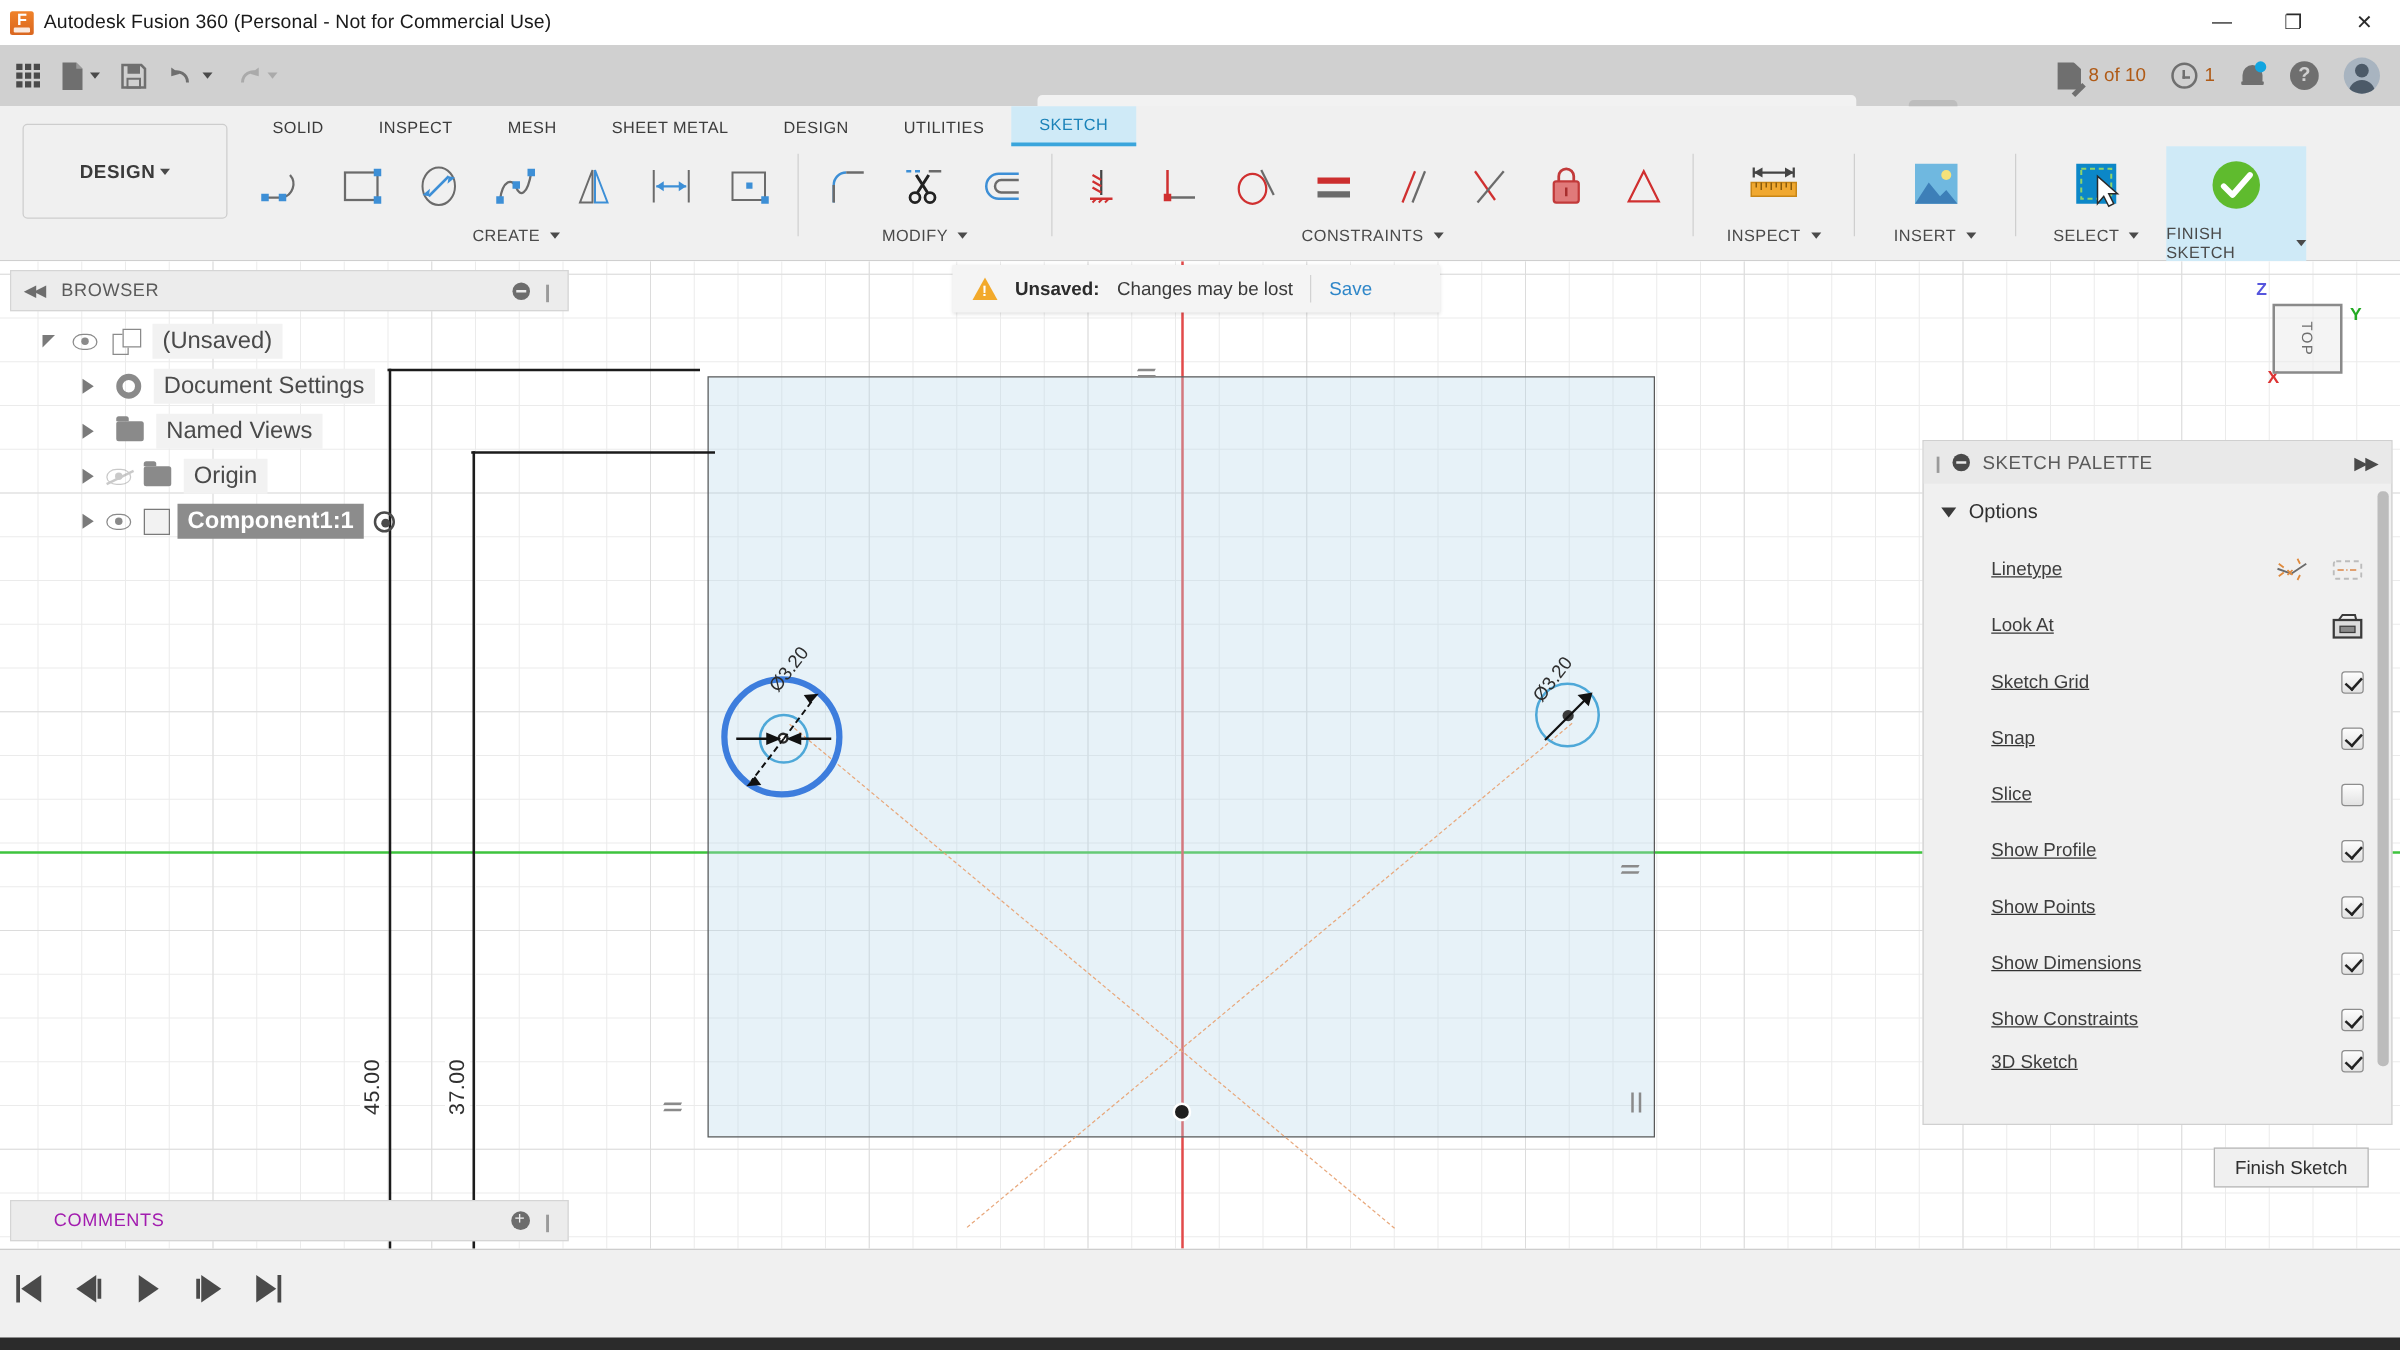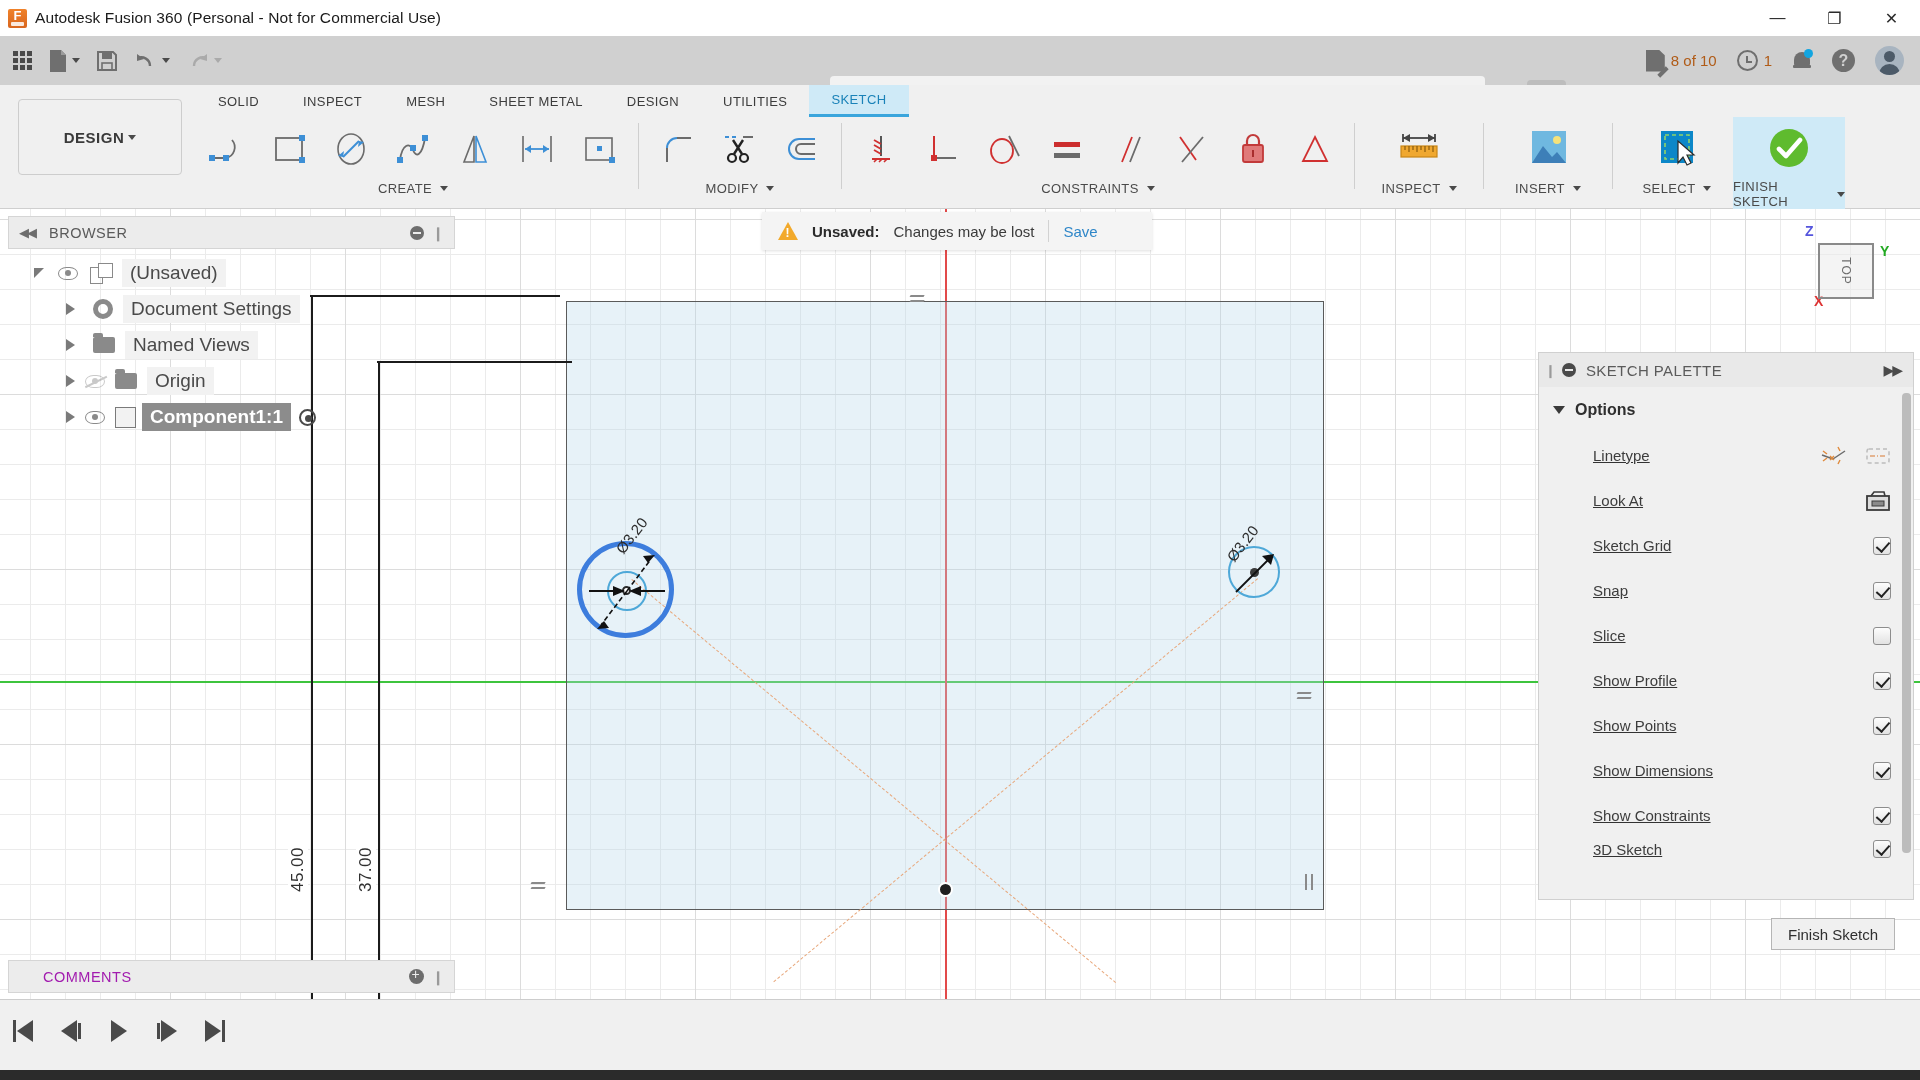--- a/index.html
+++ b/index.html
@@ -241,21 +241,21 @@
   }
   .pal-head{ height:34px; display:flex; align-items:center; background:#e9e9e9;}
   .pal-head .grip{ margin-left:6px; font-size:13px; color:#9a9a9a;}
   .pal-head .dot{ width:14px;height:14px;border-radius:50%;background:#4a4a4a; margin-left:6px; position:relative;}
   .pal-head .dot::after{content:"";position:absolute;left:3px;top:6px;width:8px;height:2px;background:#e9e9e9;}
   .pal-head .t{ margin-left:10px; font-size:15px; color:#5a5a5a; letter-spacing:.4px;}
   .pal-head .exp{ margin-left:auto; margin-right:12px; font-size:14px; color:#4a4a4a; letter-spacing:-2px;}
   .pal-body{ position:relative; height:514px; overflow:hidden;}
   .pal-sec{ height:46px; display:flex; align-items:center; padding-left:14px; gap:10px;}
   .pal-sec .tri{width:0;height:0;border-left:6px solid transparent;border-right:6px solid transparent;border-top:8px solid #3a3a3a;}
-  .pal-sec .t{ font-size:16px; font-weight:bold; color:#2f2f2f;}
+  .pal-sec .t{ font-size:16px; font-weight:normal; color:#2f2f2f;}
   .pal-row{ height:45px; display:flex; align-items:center; padding:0 22px 0 54px;text-decoration:underline;}
   .pal-row .lbl{ font-size:15px; color:#3d3d3d;}
   .pal-row .ctl{ margin-left:auto; display:flex; align-items:center; gap:18px;}
   .cb{ width:18px;height:18px;border:1.6px solid #8d8d8d; border-radius:3px;
        background:linear-gradient(#fdfdfd,#e2e2e2); position:relative;}
   .cb.on::after{
     content:""; position:absolute; left:5px; top:1px; width:6px; height:11px;
     border:solid #222; border-width:0 2.2px 2.2px 0; transform:rotate(42deg);
   }
   .pal-scroll{ position:absolute; right:2px; top:6px; width:9px; height:460px; background:#bcbcbc; border-radius:4px;}

